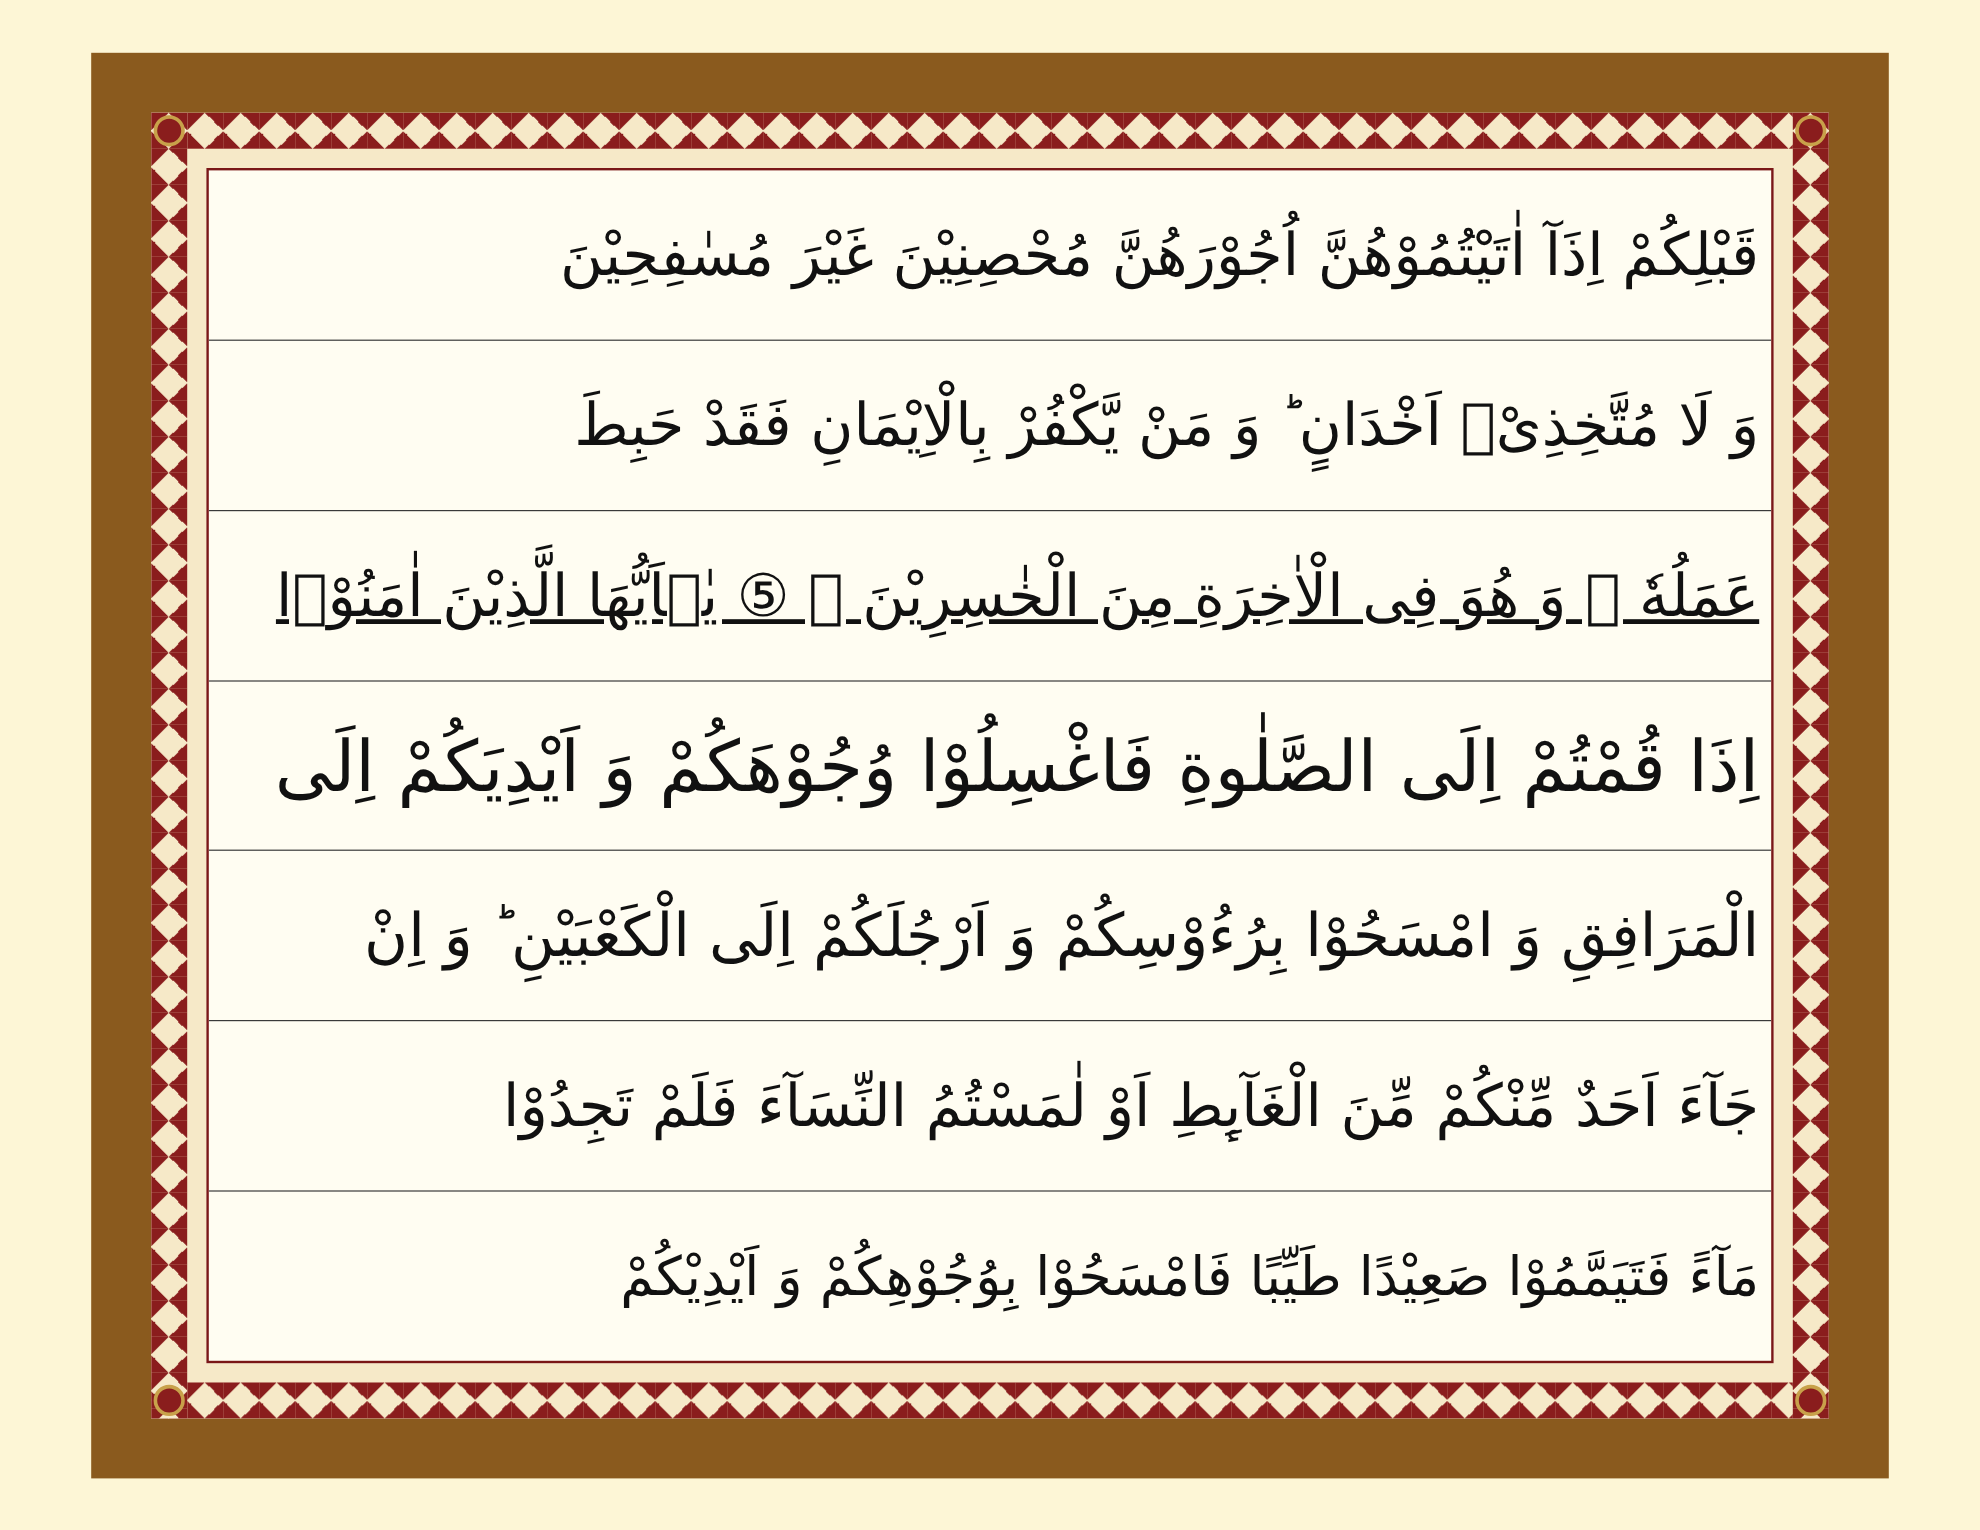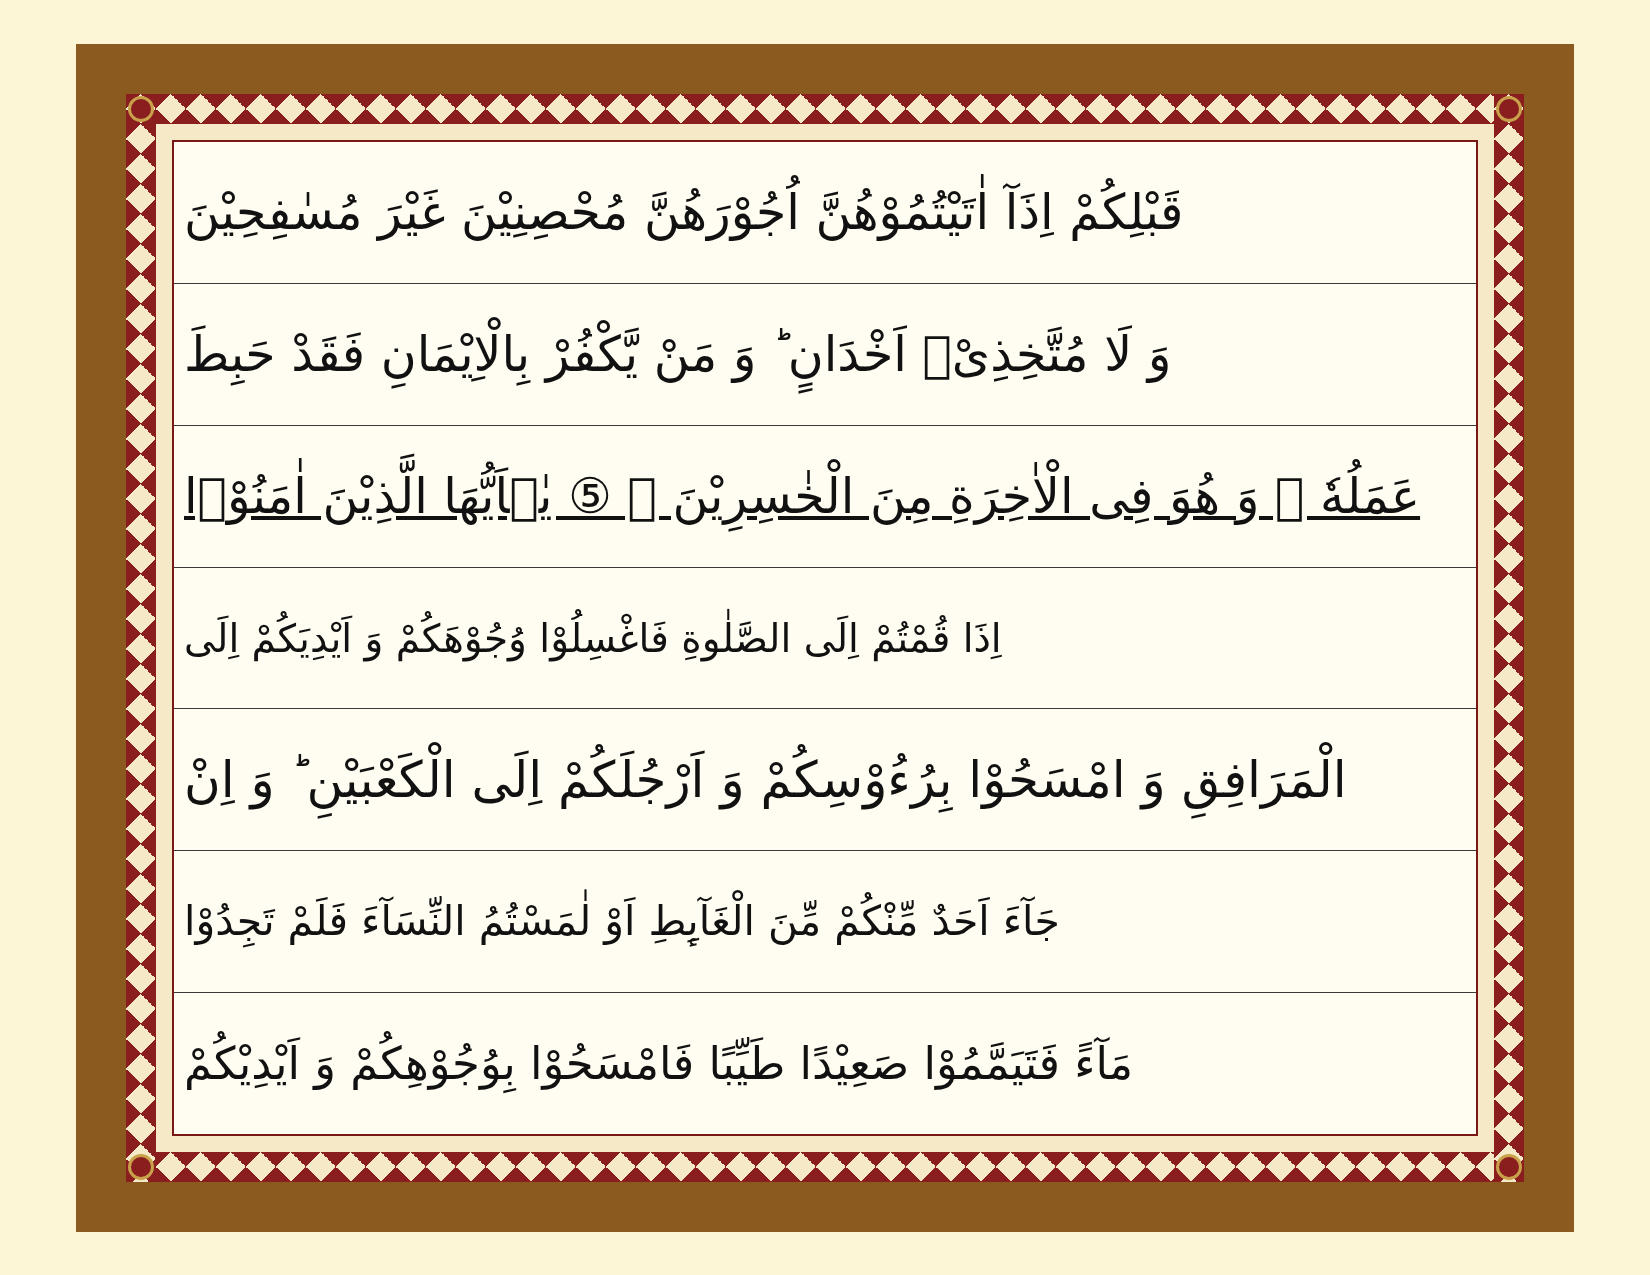--- a/index.html
+++ b/index.html
@@ -100,21 +100,21 @@
     display: flex;
     flex-direction: column;
   }
 
   .ayah-line {
     flex: 1 1 0;
     border-bottom: 1.5px solid #3a3a3a;
     box-sizing: border-box;
     display: flex;
     align-items: center;
-    justify-content: flex-end;
+    justify-content: flex-start;
     direction: rtl;
     unicode-bidi: bidi-override;
     padding: 14px 10px;
     overflow: hidden;
   }
   .ayah-line:last-child {
     border-bottom: none;
   }
 
   .arabic {
@@ -153,30 +153,30 @@
 
         <div class="ayah-line">
           <span class="arabic" style="font-size: 49px;">وَ لَا مُتَّخِذِیْۤ اَخْدَانٍ ؕ وَ مَنْ یَّكْفُرْ بِالْاِیْمَانِ فَقَدْ حَبِطَ</span>
         </div>
 
         <div class="ayah-line">
           <span class="arabic" style="font-size: 49px; text-decoration: underline;">عَمَلُهٗ ۖ وَ هُوَ فِی الْاٰخِرَةِ مِنَ الْخٰسِرِیْنَ ۠ ⑤ یٰۤاَیُّهَا الَّذِیْنَ اٰمَنُوْۤا</span>
         </div>
 
         <div class="ayah-line">
-          <span class="arabic" style="font-size: 39px;">اِذَا قُمْتُمْ اِلَی الصَّلٰوةِ فَاغْسِلُوْا وُجُوْهَكُمْ وَ اَیْدِیَكُمْ اِلَی</span>
+          <span class="arabic" style="font-size: 59px;">اِذَا قُمْتُمْ اِلَی الصَّلٰوةِ فَاغْسِلُوْا وُجُوْهَكُمْ وَ اَیْدِیَكُمْ اِلَی</span>
         </div>
 
         <div class="ayah-line">
           <span class="arabic" style="font-size: 50px;">الْمَرَافِقِ وَ امْسَحُوْا بِرُءُوْسِكُمْ وَ اَرْجُلَكُمْ اِلَی الْكَعْبَیْنِ ؕ وَ اِنْ</span>
         </div>
 
 
         <div class="ayah-line">
-          <span class="arabic" style="font-size: 41px;">جَآءَ اَحَدٌ مِّنْكُمْ مِّنَ الْغَآىِٕطِ اَوْ لٰمَسْتُمُ النِّسَآءَ فَلَمْ تَجِدُوْا</span>
+          <span class="arabic" style="font-size: 49px;">جَآءَ اَحَدٌ مِّنْكُمْ مِّنَ الْغَآىِٕطِ اَوْ لٰمَسْتُمُ النِّسَآءَ فَلَمْ تَجِدُوْا</span>
         </div>
 
         <div class="ayah-line">
           <span class="arabic" style="font-size: 45px;">مَآءً فَتَیَمَّمُوْا صَعِیْدًا طَیِّبًا فَامْسَحُوْا بِوُجُوْهِكُمْ وَ اَیْدِیْكُمْ</span>
         </div>
 
       </div>
     </div>
   </div>
 </div>

